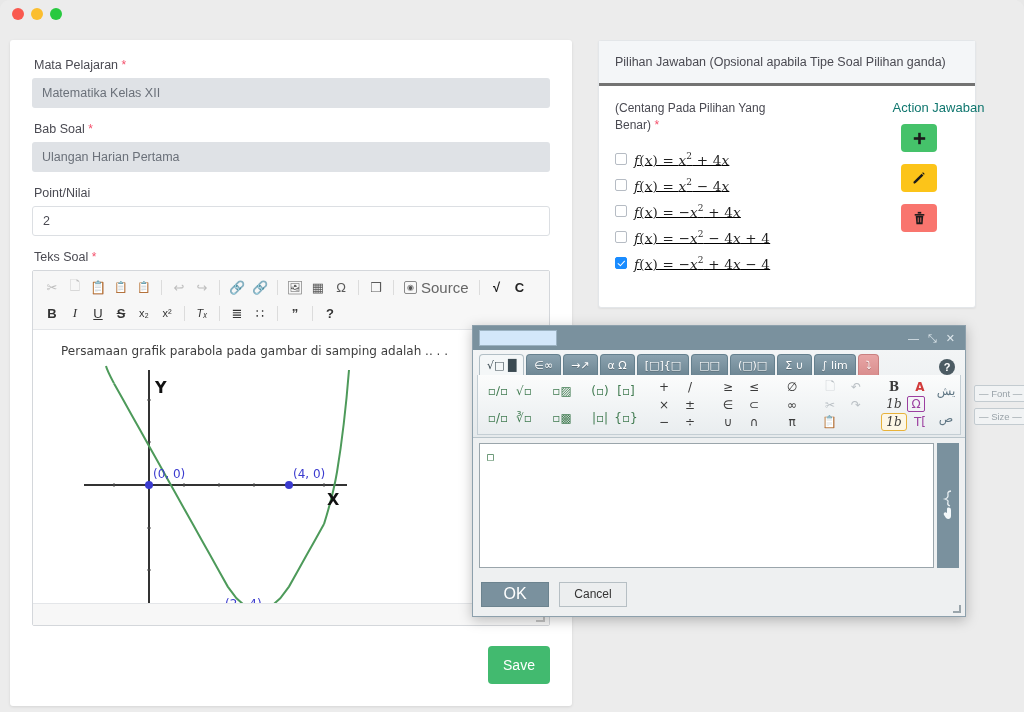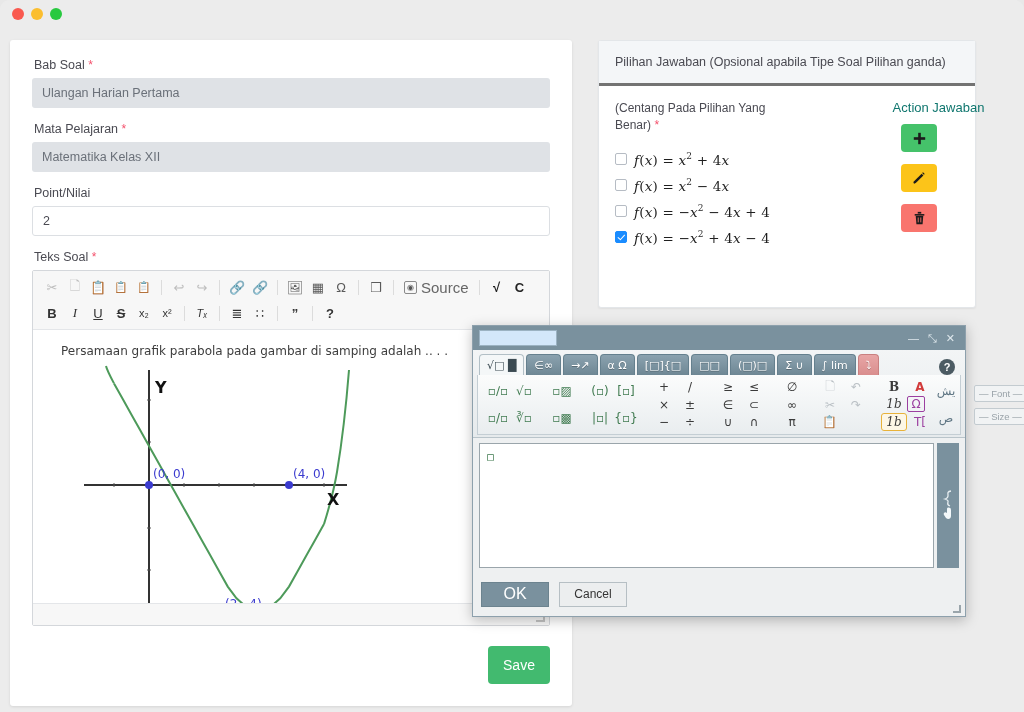--- a/index.html
+++ b/index.html
@@ -120,21 +120,21 @@
   #action-col { width:80px; display:flex; flex-direction:column; align-items:center; }
   .hint { font-size:12px; color:#4a4a52; line-height:17px; max-width:175px; margin-bottom:12px;}
   .action-title { font-size:13px; color:#0f766e; margin-bottom:9px; white-space:nowrap;margin-left:39px;}
   .act-btn {
     width:36px; height:28px; border-radius:4px; border:none; cursor:pointer;
     display:flex; align-items:center; justify-content:center; margin-bottom:12px;
     color:#fff;
   }
   .act-add{background:#45c26a;} .act-edit{background:#fcc419;} .act-del{background:#f9756e;}
 
-  .opt-row { display:flex; align-items:center; height:26px; gap:7px; }
+  .opt-row { display:flex; align-items:center; height:26px; gap:7px;text-decoration:underline; }
   .opt-cb {
     width:12px; height:12px; border:1px solid #b6bcc4; border-radius:2px;
     background:#fff; flex:0 0 auto; cursor:pointer;
   }
   .opt-cb.checked {
     background:#1a8cff; border-color:#1a8cff;
     display:flex; align-items:center; justify-content:center;
   }
   .opt-cb.checked::after{
     content:""; width:3px; height:6px; border:solid #fff;
@@ -254,32 +254,32 @@
     <div class="dot yellow"></div>
     <div class="dot green"></div>
   </div>
 
   <div id="content-area">
 
     <div id="left-card">
 
       <div class="field-block">
         <div class="field-label">
+          <span>Mata Pelajaran</span>
+          <span class="req">*</span>
+        </div>
+        <input class="input-disabled" readonly="" value="Matematika Kelas XII" style="">
+      </div>
+
+      <div class="field-block">
+        <div class="field-label">
           <span>Bab Soal</span>
           <span class="req">*</span>
         </div>
         <input class="input-disabled" readonly="" value="Ulangan Harian Pertama" style="">
-      </div>
-
-      <div class="field-block">
-        <div class="field-label">
-          <span>Mata Pelajaran</span>
-          <span class="req">*</span>
-        </div>
-        <input class="input-disabled" readonly="" value="Matematika Kelas XII" style="">
       </div>
 
       <div class="field-block">
         <div class="field-label">
           <span>Point/Nilai</span>
         </div>
         <input class="input-normal" value="2" style="">
       </div>
 
       <div class="field-label" style="">
@@ -393,20 +393,24 @@
             <span class="req">*</span>
           </div>
           <div id="options-list">
               <div class="opt-row">
                 <div class="opt-cb"></div>
                 <div class="formula"><i>f</i>(<i>x</i>)  =  <i>x</i><sup>2</sup> + 4<i>x</i></div>
               </div>
               <div class="opt-row">
                 <div class="opt-cb"></div>
                 <div class="formula"><i>f</i>(<i>x</i>)  =  <i>x</i><sup>2</sup> − 4<i>x</i></div>
+              </div>
+              <div class="opt-row">
+                <div class="opt-cb"></div>
+                <div class="formula"><i>f</i>(<i>x</i>)  =  −<i>x</i><sup>2</sup> + 4<i>x</i></div>
               </div>
               <div class="opt-row">
                 <div class="opt-cb"></div>
                 <div class="formula"><i>f</i>(<i>x</i>)  =  −<i>x</i><sup>2</sup> − 4<i>x</i> + 4</div>
               </div>
               <div class="opt-row">
                 <div class="opt-cb checked"></div>
                 <div class="formula"><i>f</i>(<i>x</i>)  =  −<i>x</i><sup>2</sup> + 4<i>x</i> − 4</div>
               </div>
             </div>

